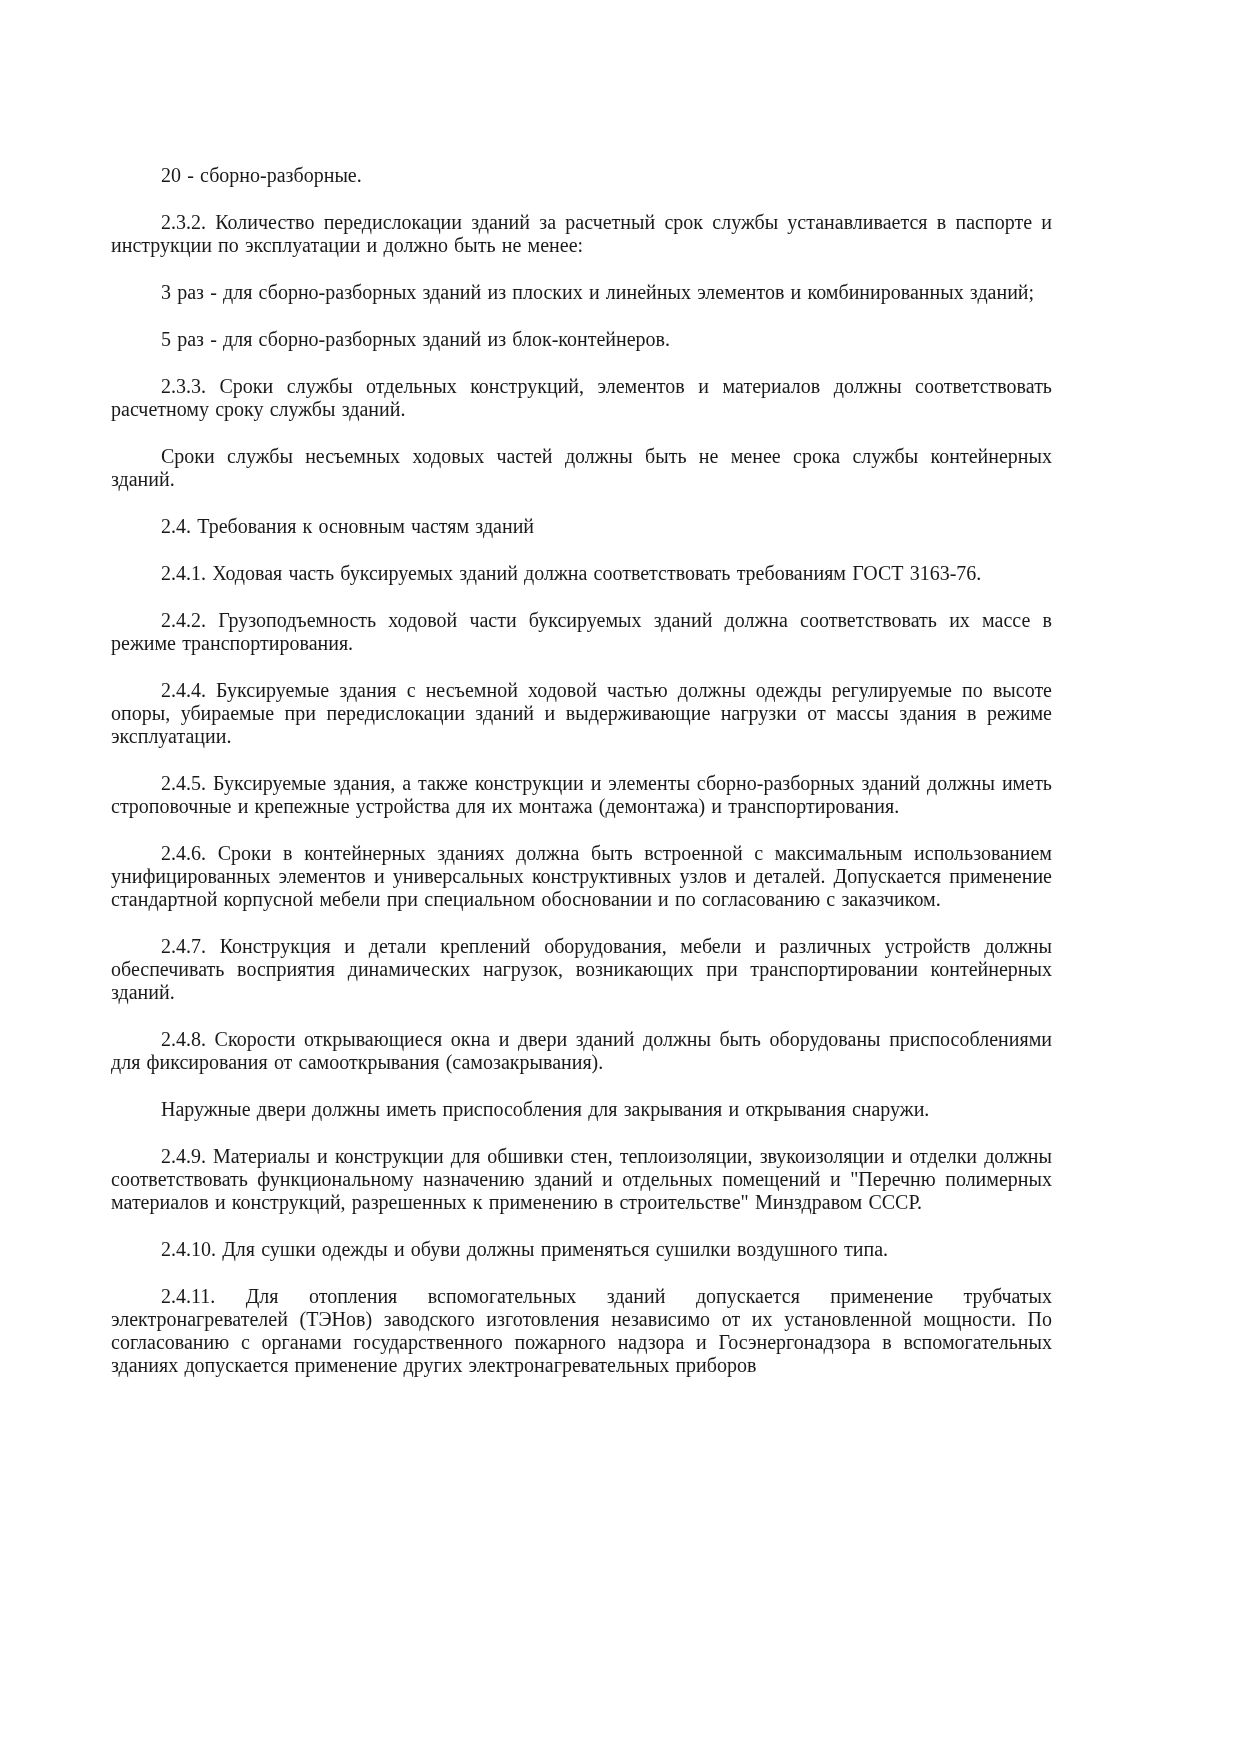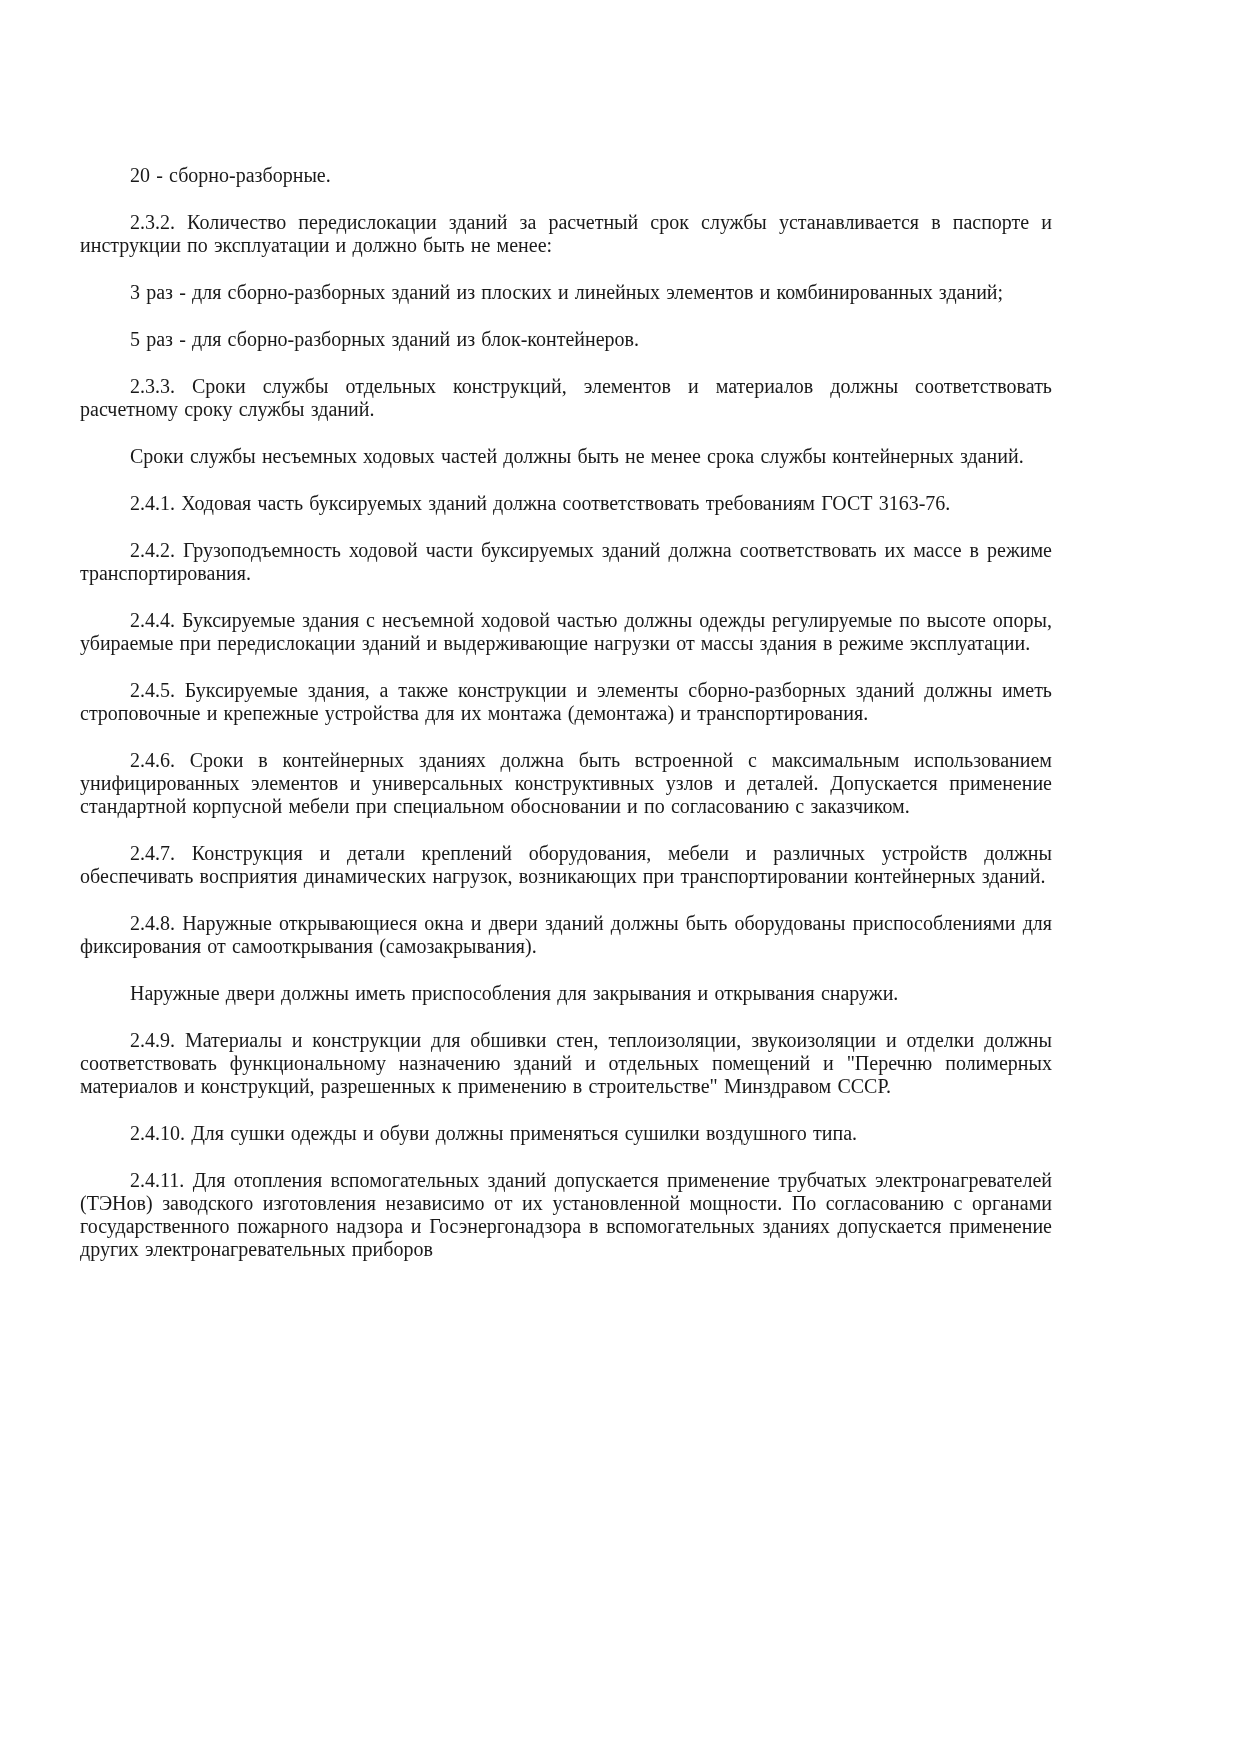--- a/index.html
+++ b/index.html
@@ -9,21 +9,21 @@
   }
   body {
     width: 1240px;
     min-height: 1755px;
   }
   .page {
     box-sizing: border-box;
     width: 1240px;
     min-height: 1755px;
     background: #ffffff;
-    padding: 164px 188px 60px 80px;
+    padding: 164px 188px 60px 111px;
   }
   .doc-body .para {
     margin: 0 0 24px 0;
     font-family: "Liberation Serif", "DejaVu Serif", serif;
     font-size: 20px;
     line-height: 23px;
     color: #191919;
     text-align: justify;
     text-indent: 50px;
     word-spacing: 0.06em;
@@ -36,25 +36,26 @@
 <body>
 
 <main class="page">
   <section class="doc-body">
       <p class="para">20 - сборно-разборные.</p>
       <p class="para">2.3.2. Количество передислокации зданий за расчетный срок службы устанавливается в паспорте и инструкции по эксплуатации и должно быть не менее:</p>
       <p class="para">3 раз - для сборно-разборных зданий из плоских и линейных элементов и комбинированных зданий;</p>
       <p class="para">5 раз - для сборно-разборных зданий из блок-контейнеров.</p>
       <p class="para">2.3.3. Сроки службы отдельных конструкций, элементов и материалов должны соответствовать расчетному сроку службы зданий.</p>
       <p class="para">Сроки службы несъемных ходовых частей должны быть не менее срока службы контейнерных зданий.</p>
+      <p class="para">2.4. Требования к основным частям зданий</p>
       <p class="para">2.4.1. Ходовая часть буксируемых зданий должна соответствовать требованиям ГОСТ 3163-76.</p>
       <p class="para">2.4.2. Грузоподъемность ходовой части буксируемых зданий должна соответствовать их массе в режиме транспортирования.</p>
       <p class="para">2.4.4. Буксируемые здания с несъемной ходовой частью должны одежды регулируемые по высоте опоры, убираемые при передислокации зданий и выдерживающие нагрузки от массы здания в режиме эксплуатации.</p>
       <p class="para">2.4.5. Буксируемые здания, а также конструкции и элементы сборно-разборных зданий должны иметь строповочные и крепежные устройства для их монтажа (демонтажа) и транспортирования.</p>
       <p class="para">2.4.6. Сроки в контейнерных зданиях должна быть встроенной с максимальным использованием унифицированных элементов и универсальных конструктивных узлов и деталей. Допускается применение стандартной корпусной мебели при специальном обосновании и по согласованию с заказчиком.</p>
       <p class="para">2.4.7. Конструкция и детали креплений оборудования, мебели и различных устройств должны обеспечивать восприятия динамических нагрузок, возникающих при транспортировании контейнерных зданий.</p>
-      <p class="para">2.4.8. Наружные открывающиеся окна и двери зданий должны быть оборудованы приспособлениями для фиксирования от самооткрывания (самозакрывания).</p>
+      <p class="para">2.4.8. Скорости открывающиеся окна и двери зданий должны быть оборудованы приспособлениями для фиксирования от самооткрывания (самозакрывания).</p>
       <p class="para">Наружные двери должны иметь приспособления для закрывания и открывания снаружи.</p>
       <p class="para">2.4.9. Материалы и конструкции для обшивки стен, теплоизоляции, звукоизоляции и отделки должны соответствовать функциональному назначению зданий и отдельных помещений и "Перечню полимерных материалов и конструкций, разрешенных к применению в строительстве" Минздравом СССР.</p>
       <p class="para">2.4.10. Для сушки одежды и обуви должны применяться сушилки воздушного типа.</p>
       <p class="para">2.4.11. Для отопления вспомогательных зданий допускается применение трубчатых электронагревателей (ТЭНов) заводского изготовления независимо от их установленной мощности. По согласованию с органами государственного пожарного надзора и Госэнергонадзора в вспомогательных зданиях допускается применение других электронагревательных приборов</p>
     </section>
 </main>
 
 </body></html>

